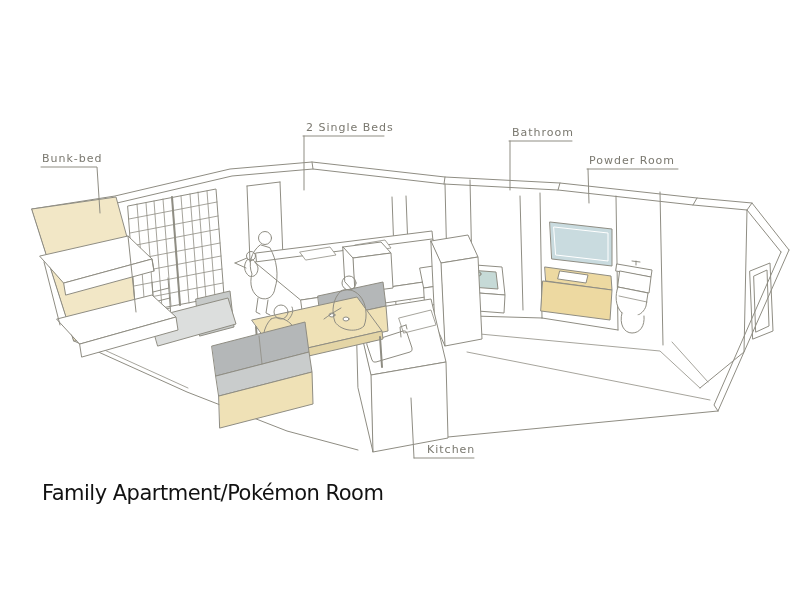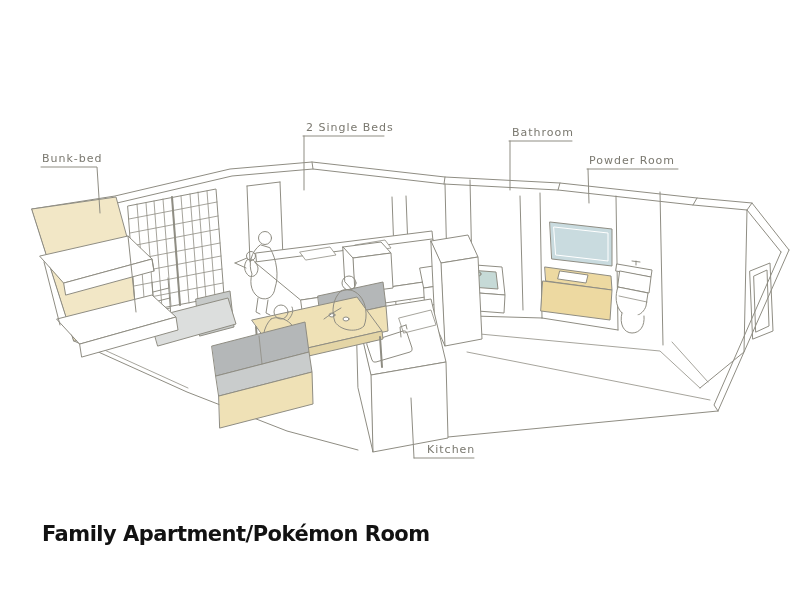--- a/index.html
+++ b/index.html
@@ -1,20 +1,20 @@
 <!DOCTYPE html>
 <html><head>
 <meta charset="utf-8">
 <style>
   html,body{margin:0;padding:0;background:#ffffff;}
   .stage{position:relative;width:800px;height:600px;background:#ffffff;overflow:hidden;
          font-family:"DejaVu Sans",sans-serif;}
   .stage svg{position:absolute;left:0;top:0;}
   .lbl{font-family:"DejaVu Sans",sans-serif;font-size:11px;letter-spacing:1px;}
-  .caption{position:absolute;left:42px;top:522px;font-size:21px;font-weight:700;
+  .caption{position:absolute;left:42px;top:481px;font-size:21px;font-weight:400;
            letter-spacing:-0.5px;color:#121212;white-space:nowrap;}
   .sketch{stroke-width:1;fill:none;stroke-linecap:round;stroke-linejoin:round;}
   .thin{stroke-width:0.8;}
 </style>
 </head>
 <body>
 
 <div class="stage">
 
   <svg width="800" height="600" viewBox="0 0 800 600">

